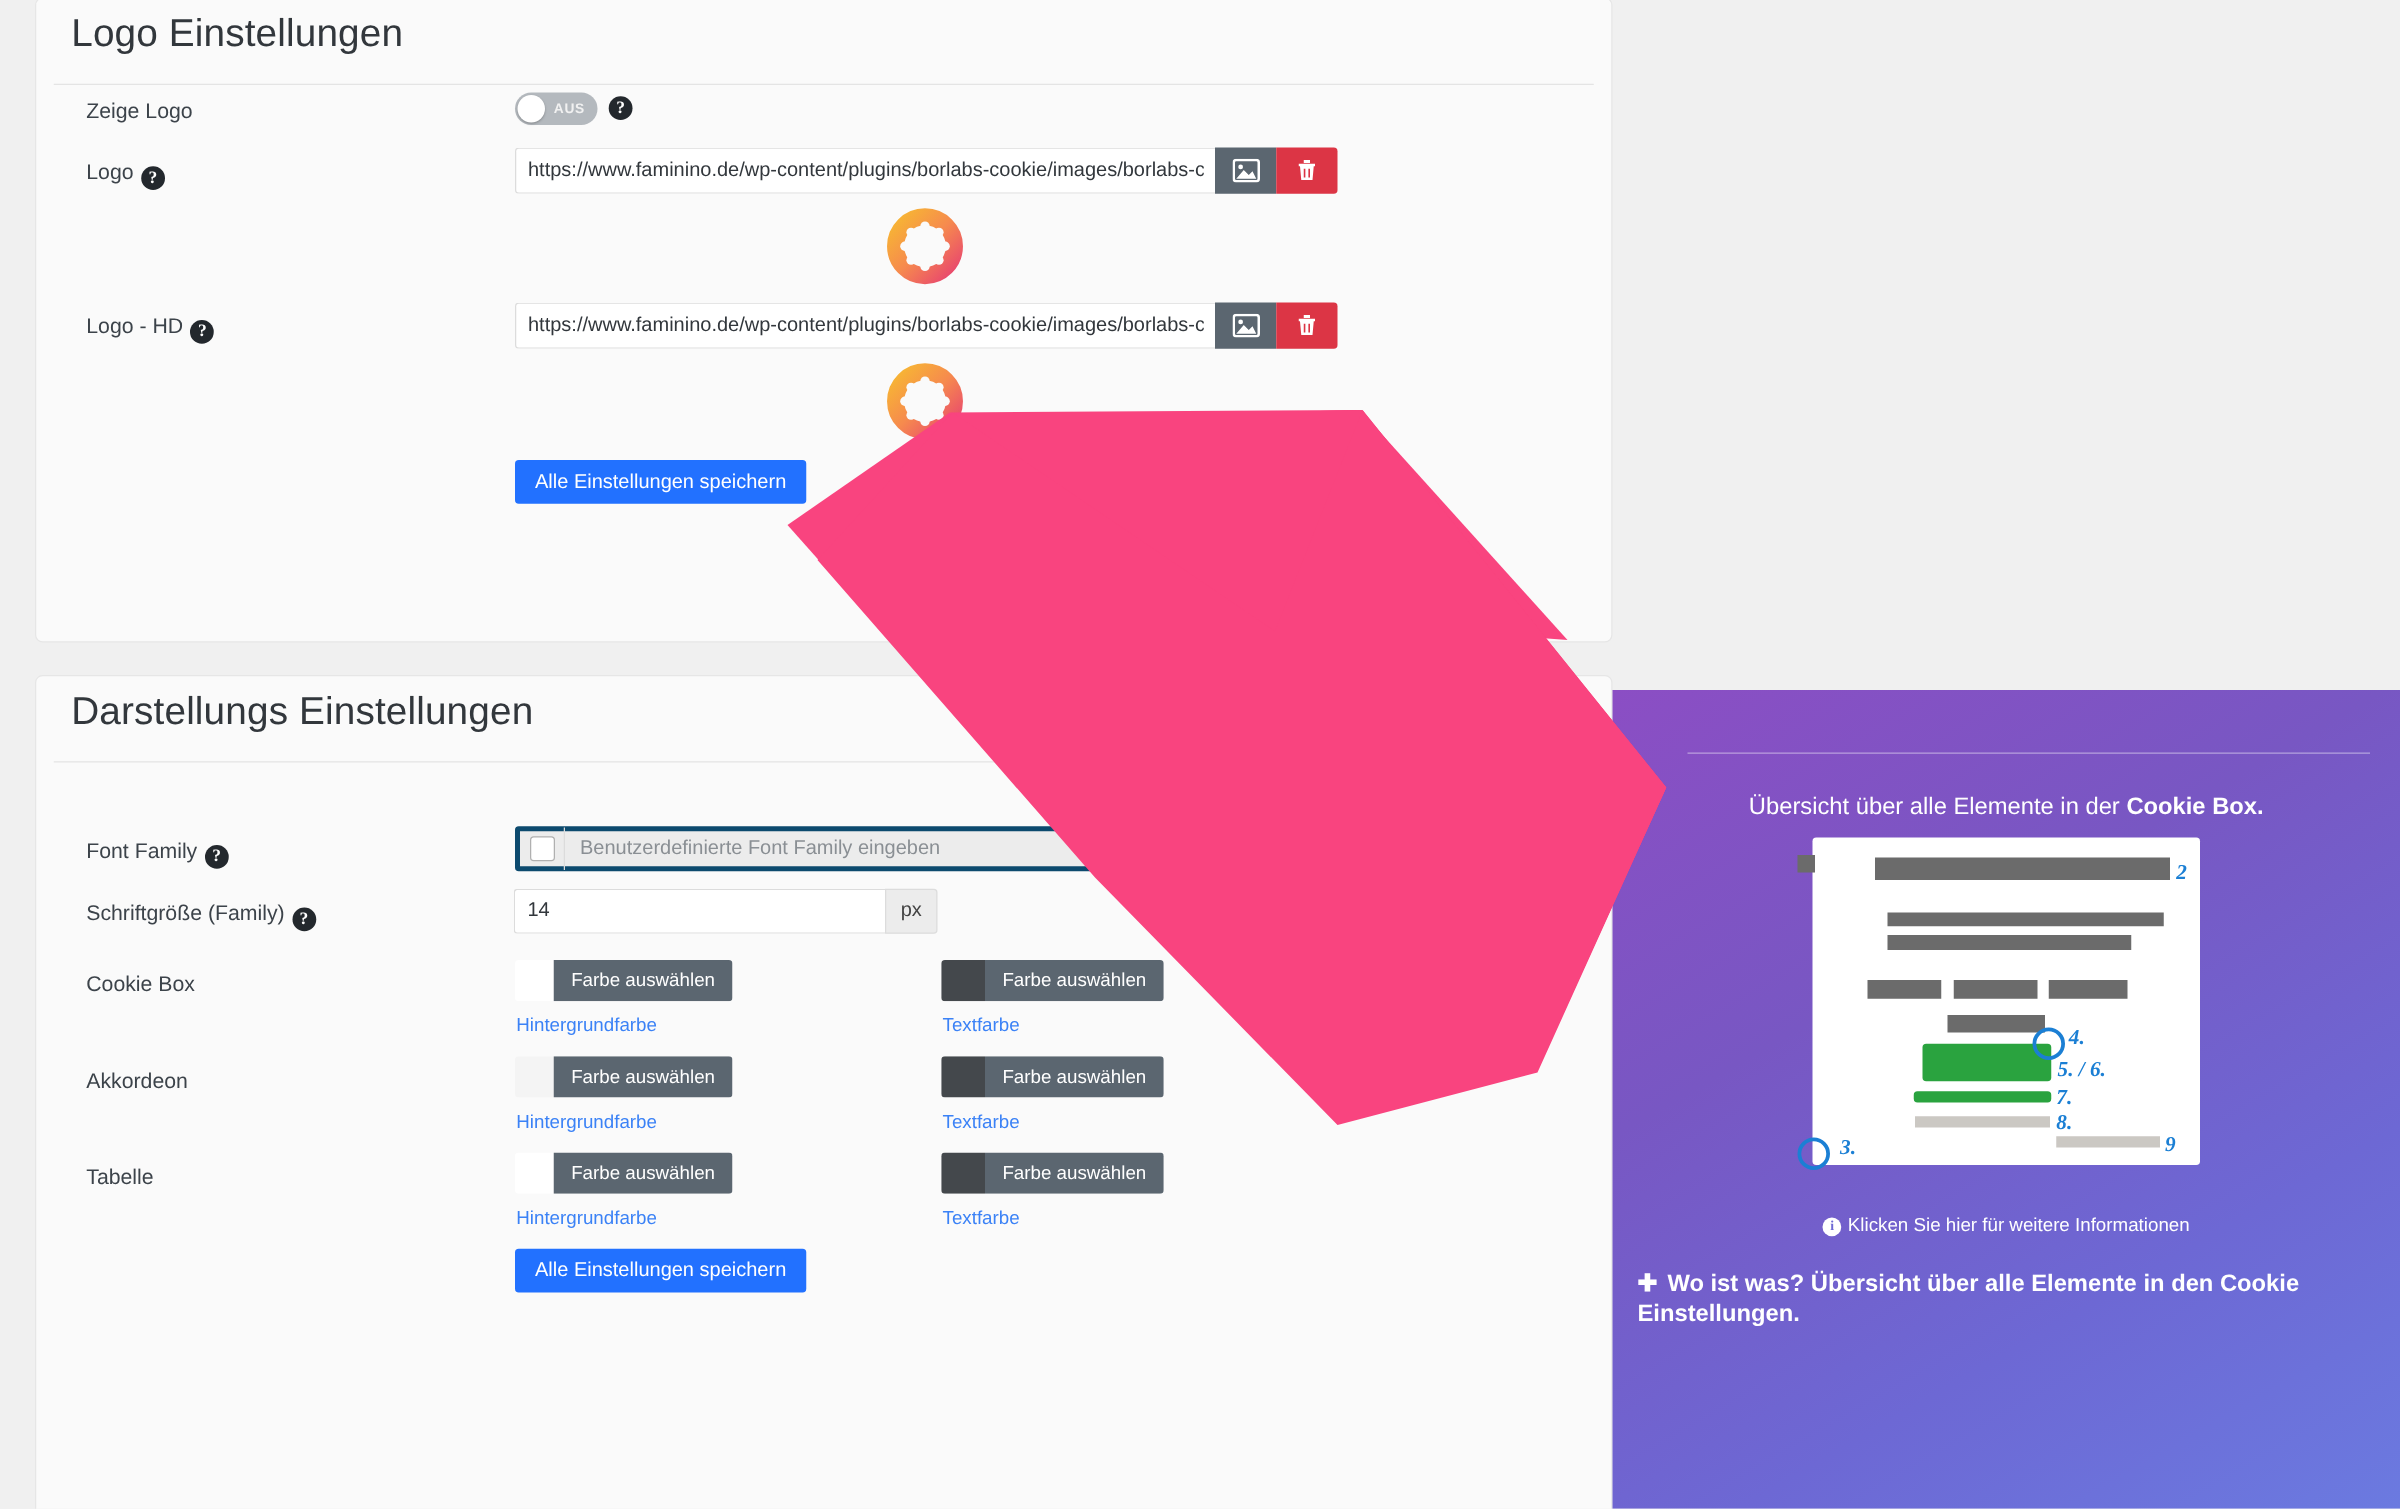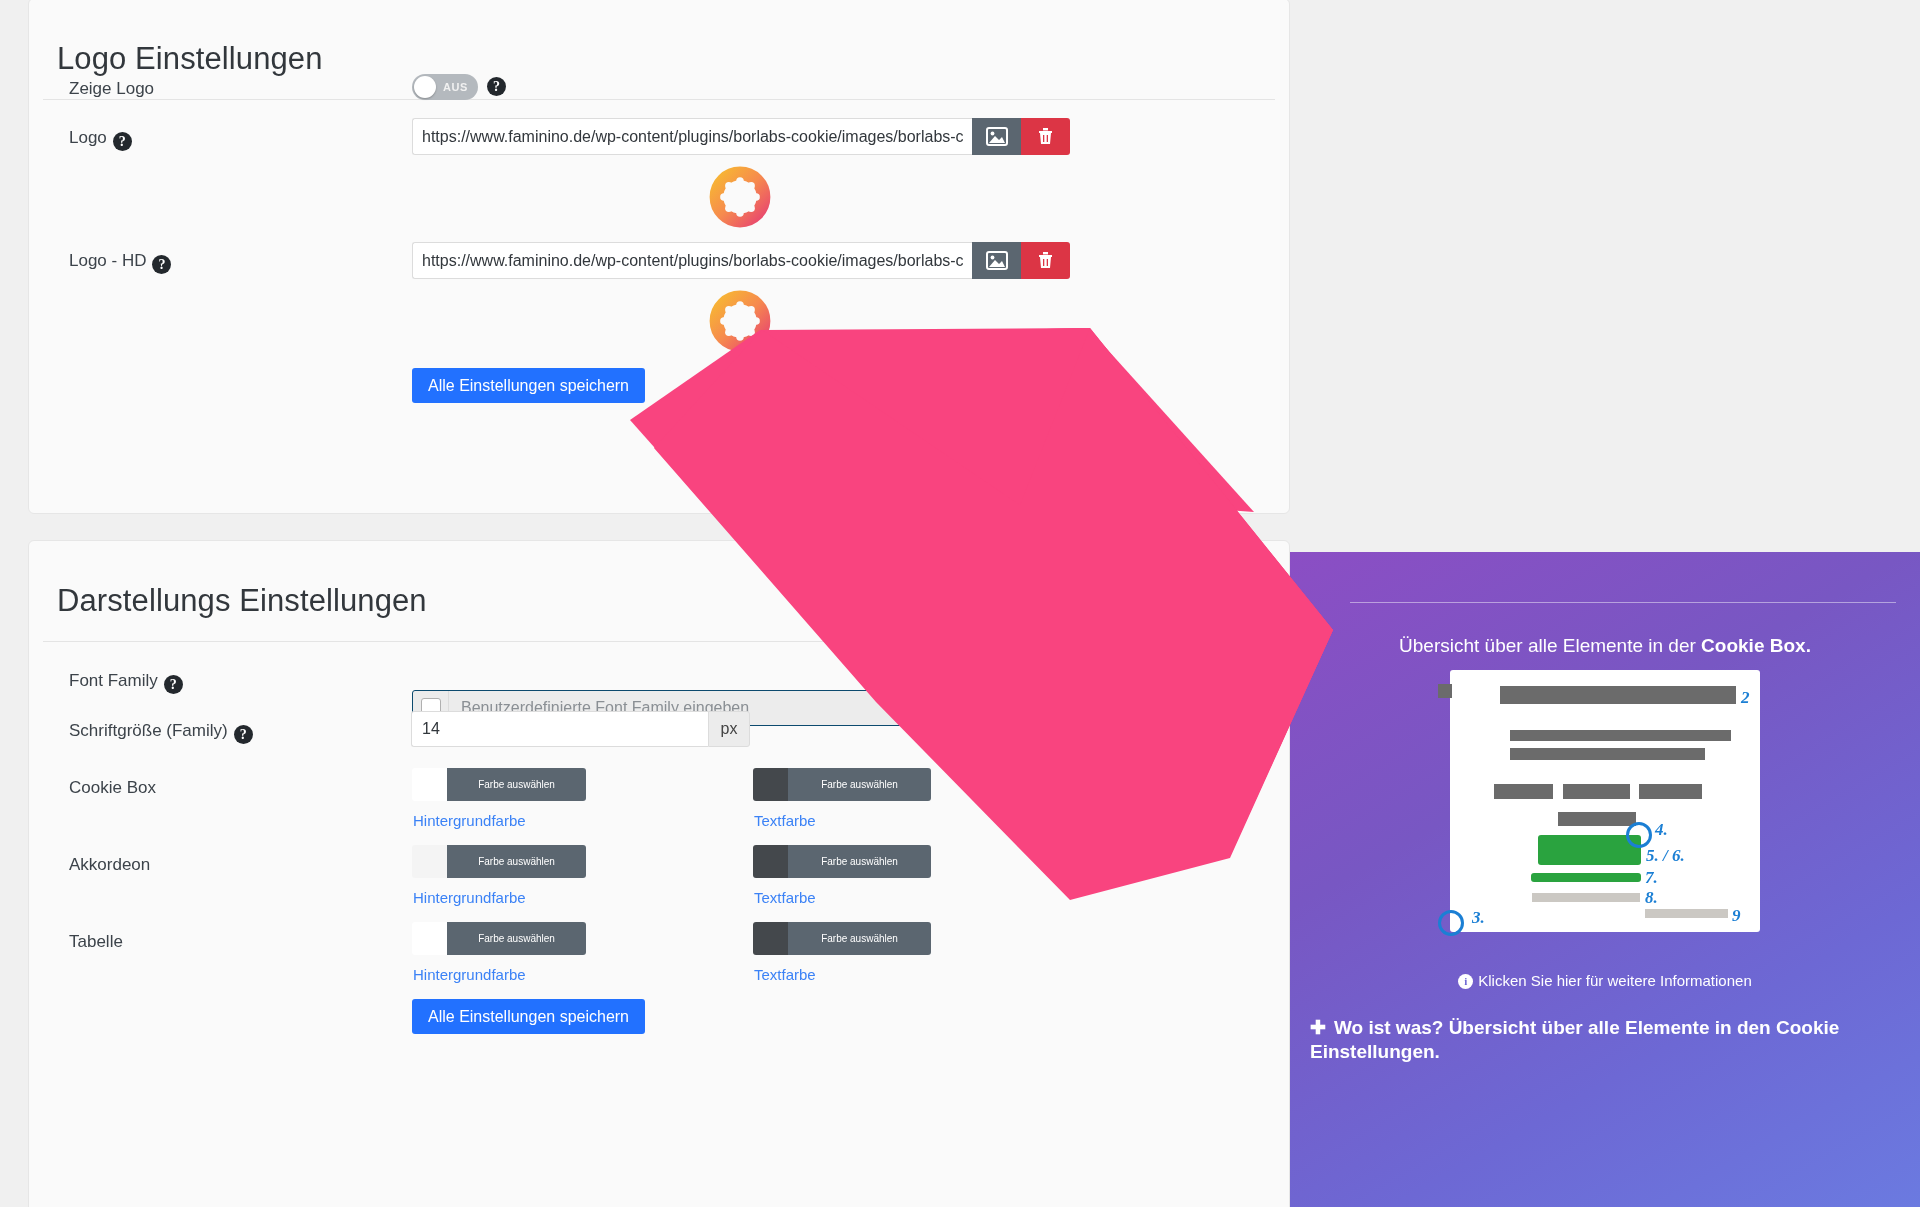--- a/index.html
+++ b/index.html
@@ -20,21 +20,21 @@
     border: 1px solid #e6e6e6;
     border-radius: 6px;
   }
   #card-logo   { top: -2px;  height: 516px; }
   #card-darst  { top: 540px; height: 700px; }
 
   .card-title {
     font-size: 31px;
     font-weight: 400;
     color: #32373c;
-    padding: 42px 0 22px 14px;
+    padding: 10px 0 22px 14px;
     margin: 0 14px;
     border-bottom: 1px solid #e4e4e4;
     letter-spacing: .1px;
   }
   .field-label {
     position: absolute;
     font-size: 17px;
     color: #3c434a;
     white-space: nowrap;
   }
@@ -114,24 +114,23 @@
     cursor: pointer;
     font-family: "Liberation Sans", sans-serif;
   }
 
   
   .ff-wrap {
     position: absolute;
     display: flex; align-items: center;
     height: 36px;
     background: #ececec;
-    border: 1px solid #0c4a6e;
+    border: 4px solid #0c4a6e;
     border-radius: 3px;
     width: 500px;
-    margin-top: 29px;
   }
   .ff-box {
     width: 36px; height: 34px;
     display: flex; align-items: center; justify-content: center;
     border-right: 1px solid #dcdcdc;
   }
   .ff-check {
     width: 20px; height: 20px;
     border: 1px solid #b0b0b0;
     border-radius: 3px;
@@ -164,21 +163,21 @@
     display: flex; align-items: center;
     height: 33px;
     border-radius: 3px;
     overflow: hidden;
     cursor: pointer;
   }
   .colorbtn .sw { width: 35px; height: 33px; }
   .colorbtn .lbl {
     background: #5b6670;
     color: #fff;
-    font-size: 10px;
+    font-size: 15px;
     height: 33px;
     display: flex; align-items: center; justify-content: center;
     padding: 0 14px;
     white-space: nowrap;
     flex: 1;
   }
   .colorcap {
     position: absolute;
     font-size: 15px; color: #3b82f6;
   }

